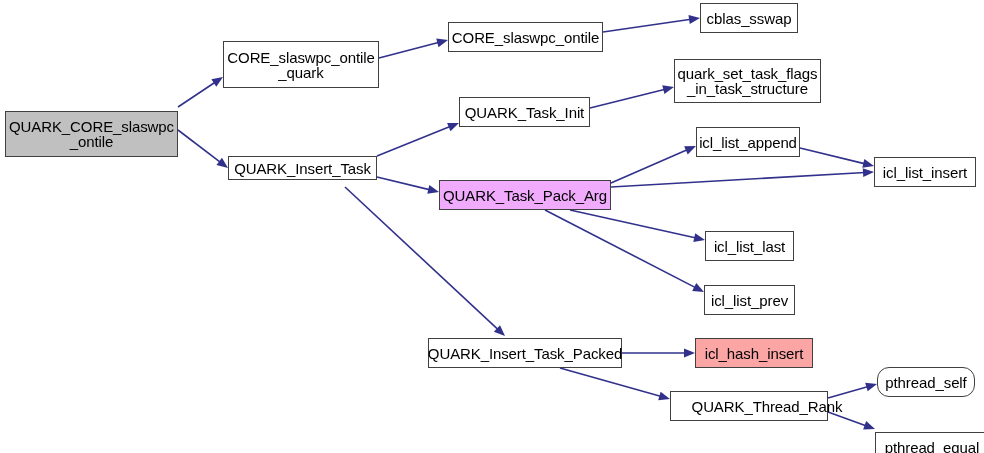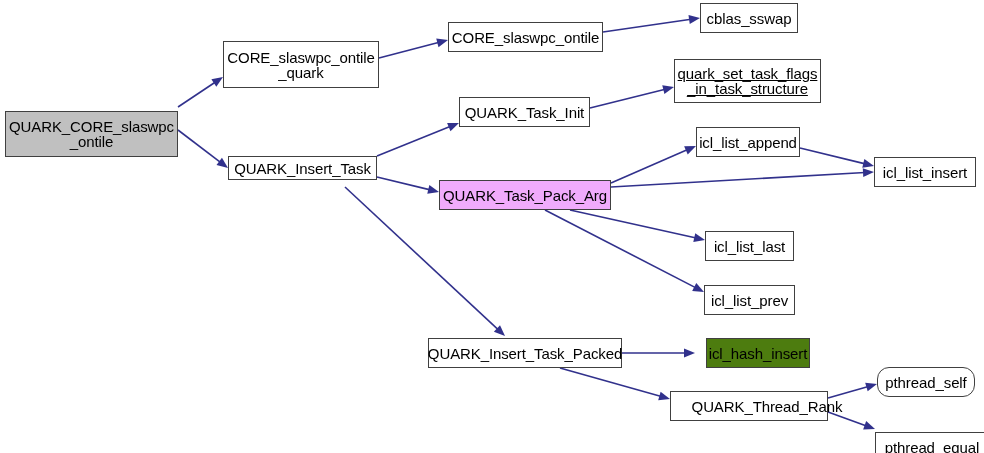--- a/index.html
+++ b/index.html
@@ -121,26 +121,26 @@
     </svg>
   <div id="nodes">
       <div class="node root" style="left: 5px; top: 95px; width: 173px; height: 46px; background: rgb(192, 192, 192); border-color: rgb(64, 64, 64);">QUARK_CORE_slaswpc
 _ontile</div>
       <div class="node" style="left: 223px; top: 41px; width: 156px; height: 47px; background: rgb(255, 255, 255); border-color: rgb(64, 64, 64);">CORE_slaswpc_ontile
 _quark</div>
       <div class="node" style="left: 448px; top: 22px; width: 155px; height: 30px; background: rgb(255, 255, 255); border-color: rgb(64, 64, 64);">CORE_slaswpc_ontile</div>
       <div class="node" style="left: 700px; top: 3px; width: 98px; height: 30px; background: rgb(255, 255, 255); border-color: rgb(64, 64, 64);">cblas_sswap</div>
       <div class="node" style="left: 228px; top: 156px; width: 149px; height: 24px; background: rgb(255, 255, 255); border-color: rgb(64, 64, 64);">QUARK_Insert_Task</div>
       <div class="node" style="left: 459px; top: 97px; width: 131px; height: 30px; background: rgb(255, 255, 255); border-color: rgb(64, 64, 64);">QUARK_Task_Init</div>
-      <div class="node" style="left: 674px; top: 59px; width: 147px; height: 44px; background: rgb(255, 255, 255); border-color: rgb(64, 64, 64); text-decoration: underline;">quark_set_task_flags
+      <div class="node" style="left: 674px; top: 59px; width: 147px; height: 44px; background: rgb(255, 255, 255); border-color: rgb(64, 64, 64);">quark_set_task_flags
 _in_task_structure</div>
       <div class="node" style="left: 439px; top: 180px; width: 172px; height: 30px; background: #f0abfc; border-color: rgb(64, 64, 64);">QUARK_Task_Pack_Arg</div>
       <div class="node" style="left: 696px; top: 127px; width: 104px; height: 30px; background: rgb(255, 255, 255); border-color: rgb(64, 64, 64);">icl_list_append</div>
       <div class="node" style="left: 874px; top: 157px; width: 102px; height: 30px; background: rgb(255, 255, 255); border-color: rgb(64, 64, 64);">icl_list_insert</div>
       <div class="node" style="left: 705px; top: 231px; width: 89px; height: 30px; background: rgb(255, 255, 255); border-color: rgb(64, 64, 64);">icl_list_last</div>
       <div class="node" style="left: 704px; top: 285px; width: 91px; height: 30px; background: rgb(255, 255, 255); border-color: rgb(64, 64, 64);">icl_list_prev</div>
       <div class="node" style="left: 428px; top: 338px; width: 194px; height: 30px; background: rgb(255, 255, 255); border-color: rgb(64, 64, 64);">QUARK_Insert_Task_Packed</div>
-      <div class="node" style="left: 695px; top: 338px; width: 104px; height: 30px; background: #4d7c0f; border-color: rgb(64, 64, 64); margin-left: 11px;">icl_hash_insert</div>
+      <div class="node" style="left: 695px; top: 338px; width: 118px; height: 30px; background: #fca5a5; border-color: rgb(64, 64, 64);">icl_hash_insert</div>
       <div class="node" style="left: 670px; top: 391px; width: 158px; height: 30px; background: rgb(255, 255, 255); border-color: rgb(64, 64, 64); padding-left: 36px;">QUARK_Thread_Rank</div>
       <div class="node" style="left: 877px; top: 367px; width: 98px; height: 30px; background: rgb(255, 255, 255); border-color: rgb(64, 64, 64); border-radius: 12px;">pthread_self</div>
       <div class="node" style="left: 875px; top: 432px; width: 114px; height: 30px; background: rgb(255, 255, 255); border-color: rgb(64, 64, 64);">pthread_equal</div>
     </div>
 </div>
 
 </body></html>

